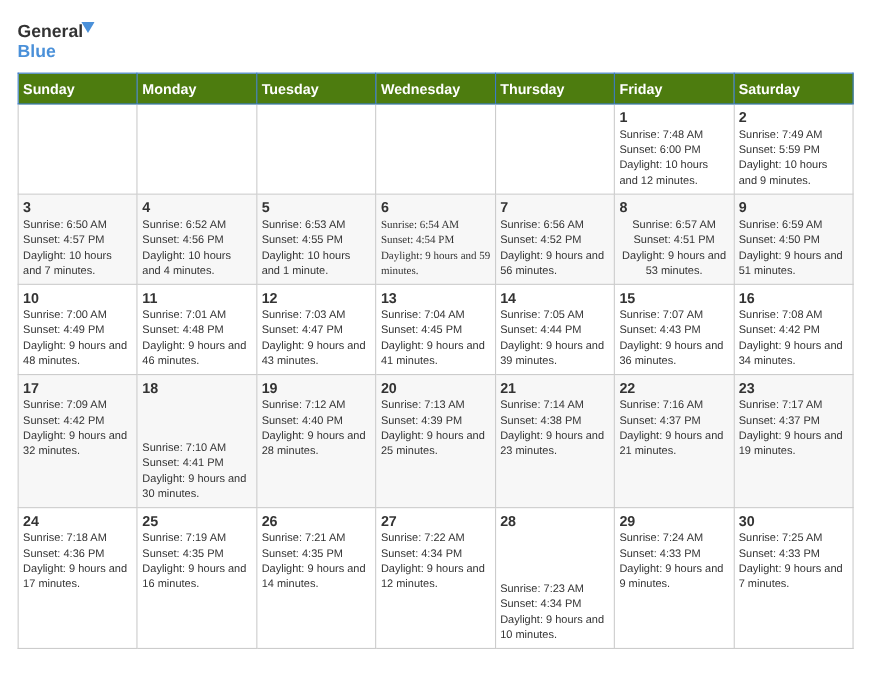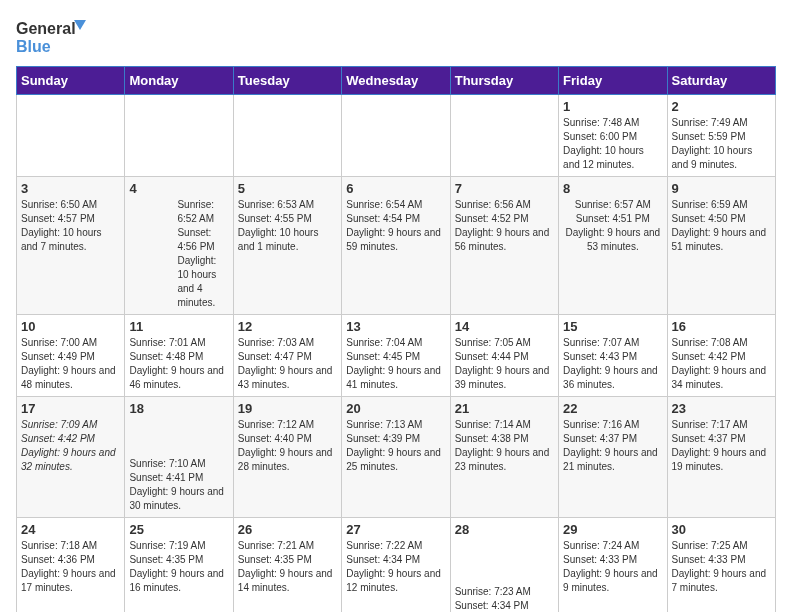--- a/index.html
+++ b/index.html
@@ -33,21 +33,21 @@
     .location {
       font-size: 15px;
       color: #555;
     }
     .calendar-table {
       width: 100%;
       border-collapse: collapse;
       font-size: 11px;
     }
     .calendar-table th {
-      background: #4c1d95;
+      background: #4d7c0f;
       color: #fff;
       padding: 6px 4px;
       text-align: left;
       font-size: 13px;
       font-weight: bold;
       border: 1px solid #3a7bc8;
     }
     .calendar-table td {
       border: 1px solid #ccc;
       vertical-align: top;
@@ -126,33 +126,33 @@
       </tr>
       <tr>
         <td>
           <span class="day-number">3</span>
           <div class="day-info" style="white-space: pre-line;">Sunrise: 6:50 AM
 Sunset: 4:57 PM
 Daylight: 10 hours and 7 minutes.</div>
         </td>
         <td>
           <span class="day-number">4</span>
-          <div class="day-info" style="white-space: pre-line; margin-left: 48px;">Sunrise: 6:52 AM
+          <div class="day-info" style="white-space: pre-line;">Sunrise: 6:52 AM
 Sunset: 4:56 PM
 Daylight: 10 hours and 4 minutes.</div>
         </td>
         <td>
           <span class="day-number">5</span>
           <div class="day-info" style="white-space: pre-line;">Sunrise: 6:53 AM
 Sunset: 4:55 PM
 Daylight: 10 hours and 1 minute.</div>
         </td>
         <td>
           <span class="day-number">6</span>
-          <div class="day-info" style="white-space: pre-line;">Sunrise: 6:54 AM
+          <div class="day-info" style="white-space: pre-line; font-family: Liberation Serif, serif;">Sunrise: 6:54 AM
 Sunset: 4:54 PM
 Daylight: 9 hours and 59 minutes.</div>
         </td>
         <td>
           <span class="day-number">7</span>
           <div class="day-info" style="white-space: pre-line;">Sunrise: 6:56 AM
 Sunset: 4:52 PM
 Daylight: 9 hours and 56 minutes.</div>
         </td>
         <td>
@@ -208,21 +208,21 @@
         <td>
           <span class="day-number">16</span>
           <div class="day-info" style="white-space: pre-line;">Sunrise: 7:08 AM
 Sunset: 4:42 PM
 Daylight: 9 hours and 34 minutes.</div>
         </td>
       </tr>
       <tr>
         <td>
           <span class="day-number">17</span>
-          <div class="day-info" style="white-space: pre-line; font-style: italic;">Sunrise: 7:09 AM
+          <div class="day-info" style="white-space: pre-line;">Sunrise: 7:09 AM
 Sunset: 4:42 PM
 Daylight: 9 hours and 32 minutes.</div>
         </td>
         <td>
           <span class="day-number">18</span>
           <div class="day-info" style="white-space: pre-line; margin-top: 41px;">Sunrise: 7:10 AM
 Sunset: 4:41 PM
 Daylight: 9 hours and 30 minutes.</div>
         </td>
         <td>

